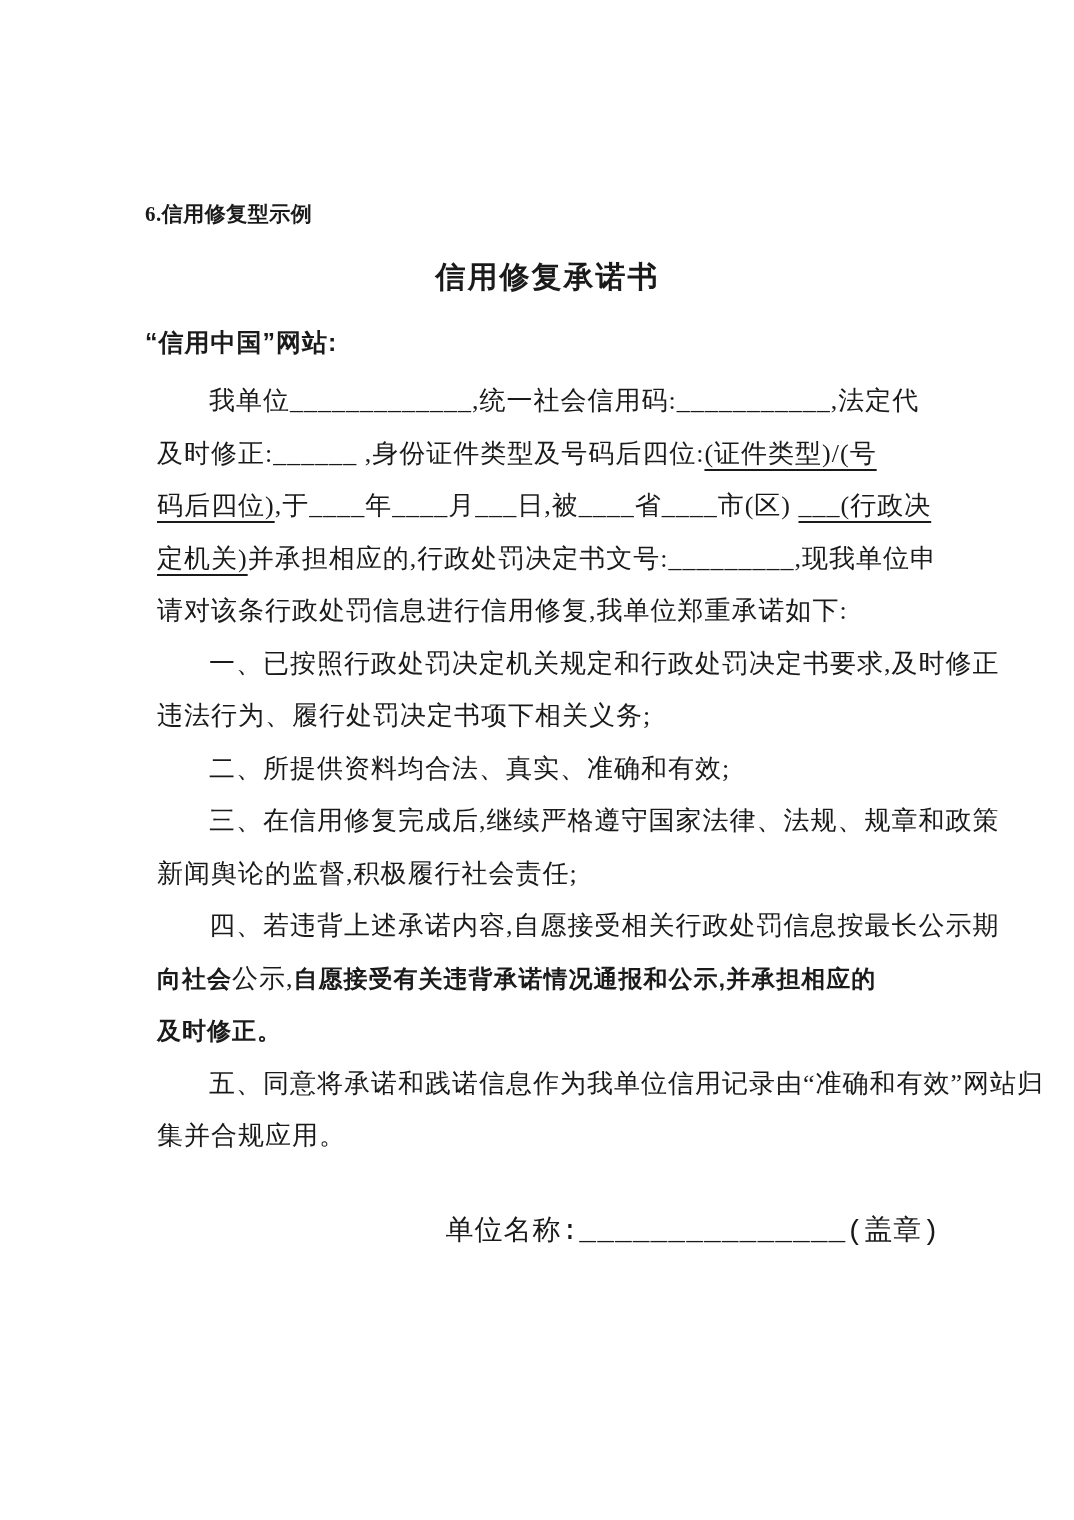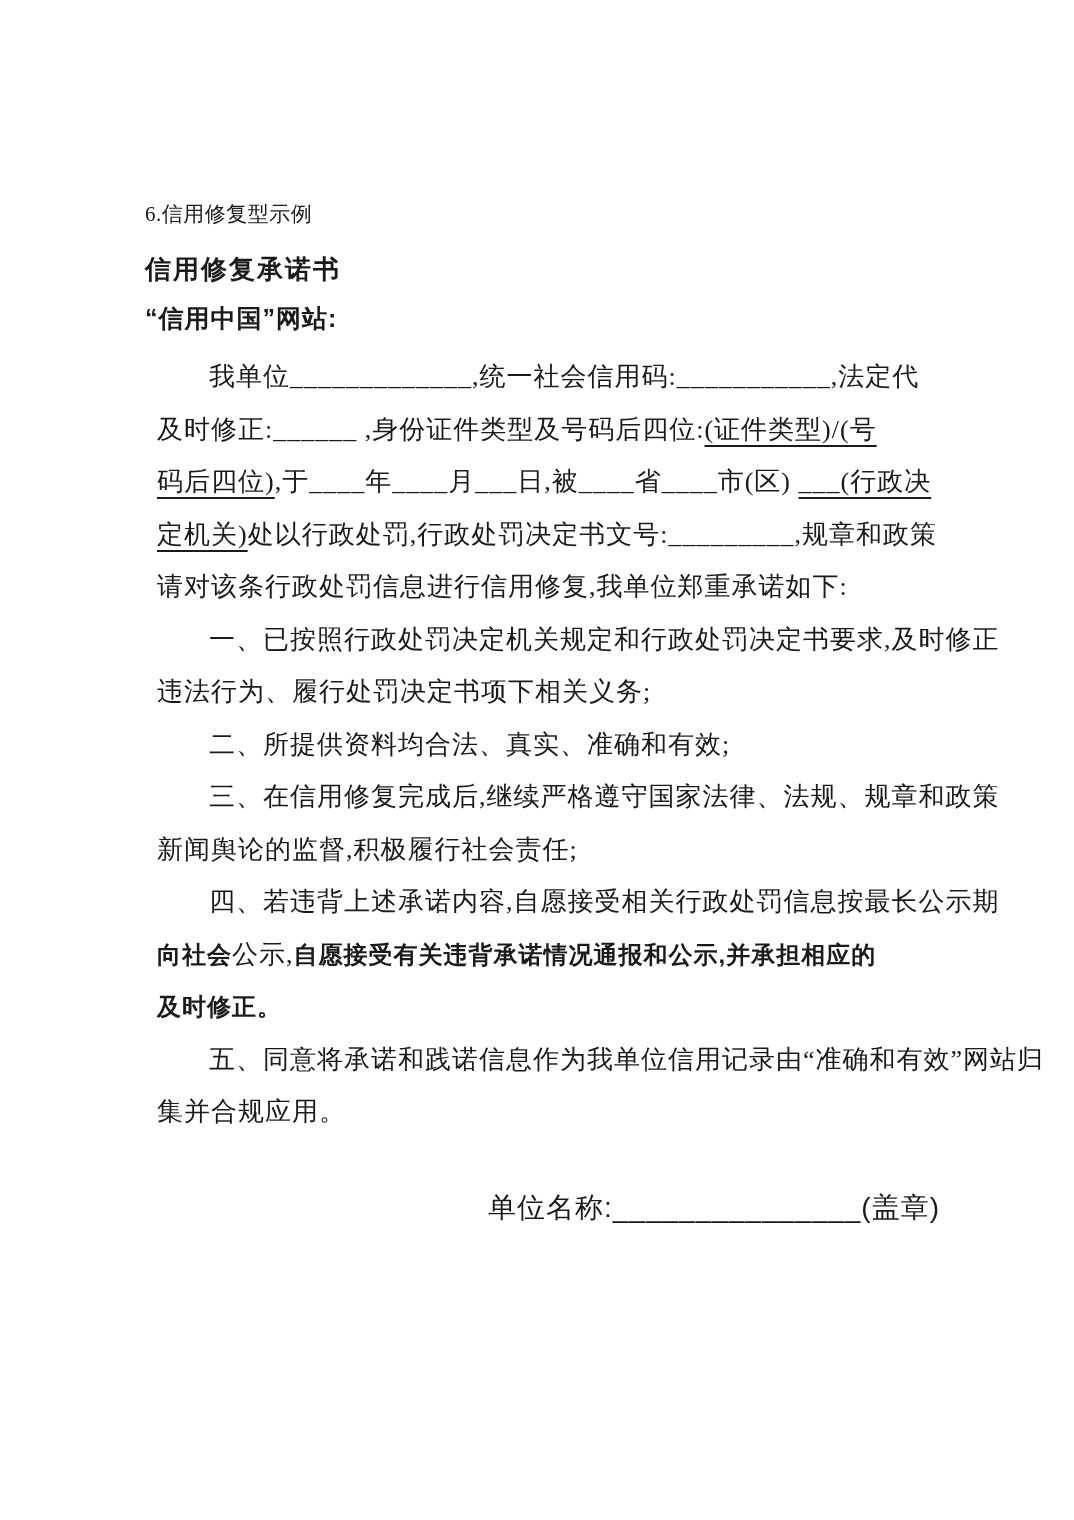--- a/index.html
+++ b/index.html
@@ -10,34 +10,36 @@
     margin: 0 auto;
     background: #ffffff;
     box-sizing: border-box;
     padding: 197px 124px 0 145px;
     color: #1a1a1a;
     font-family: "Liberation Serif", "DejaVu Serif", serif;
     overflow: hidden;
   }
   .section-label {
     font-size: 21px;
-    font-weight: normal;
+    font-weight: bold;
     line-height: 34px;
     letter-spacing: 0.5px;
     font-family: "Liberation Serif", "DejaVu Serif", serif;
   }
   .doc-title {
-    margin-top: 10px;
-    font-size: 26px;
+    margin-top: 18px;
+    text-align: center;
+    font-size: 30px;
     font-weight: bold;
     line-height: 56px;
     letter-spacing: 2px;
     font-family: "Liberation Sans", "DejaVu Sans", sans-serif;
   }
   .salutation {
+    margin-top: 16px;
     font-size: 25px;
     font-weight: bold;
     line-height: 42px;
     letter-spacing: 1px;
     font-family: "Liberation Sans", "DejaVu Sans", sans-serif;
   }
   .doc-body { margin-top: 12px; }
   .para { margin: 0; }
   .line {
     white-space: pre;
@@ -55,21 +57,21 @@
   }
   .hei {
     font-family: "Liberation Sans", "DejaVu Sans", sans-serif;
     font-weight: bold;
     font-size: 24px;
   }
   .signature {
     margin-top: 40px;
     text-align: right;
     padding-right: 10px;
-    font-family: Liberation Sans, sans-serif;
+    font-family: Liberation Mono, monospace;
   }
   .signature .sig-line {
     font-size: 28px;
     line-height: 57px;
     white-space: pre;
     letter-spacing: 1px;
   }
 </style>
 </head>
 <body>
@@ -79,21 +81,21 @@
 
   <div class="doc-title">信用修复承诺书</div>
 
   <div class="salutation">“信用中国”网站:</div>
 
   <div class="doc-body">
       <div class="para">
         <div class="line indent"><span>我单位_____________,统一社会信用码:___________,法定代</span></div>
         <div class="line"><span>及时修正:______ ,身份证件类型及号码后四位:</span><span class="u">(证件类型)/(号</span></div>
         <div class="line"><span class="u">码后四位)</span><span>,于____年____月___日,被____省____市(区) </span><span class="u">___(行政决</span></div>
-        <div class="line"><span class="u">定机关)</span><span>处以行政处罚,行政处罚决定书文号:_________,规章和政策</span></div>
+        <div class="line"><span class="u">定机关)</span><span>并承担相应的,行政处罚决定书文号:_________,现我单位申</span></div>
         <div class="line"><span>请对该条行政处罚信息进行信用修复,我单位郑重承诺如下:</span></div>
       </div>
       <div class="para">
         <div class="line indent"><span>一、已按照行政处罚决定机关规定和行政处罚决定书要求,及时修正</span></div>
         <div class="line"><span>违法行为、履行处罚决定书项下相关义务;</span></div>
       </div>
       <div class="para">
         <div class="line indent"><span>二、所提供资料均合法、真实、准确和有效;</span></div>
       </div>
       <div class="para">

